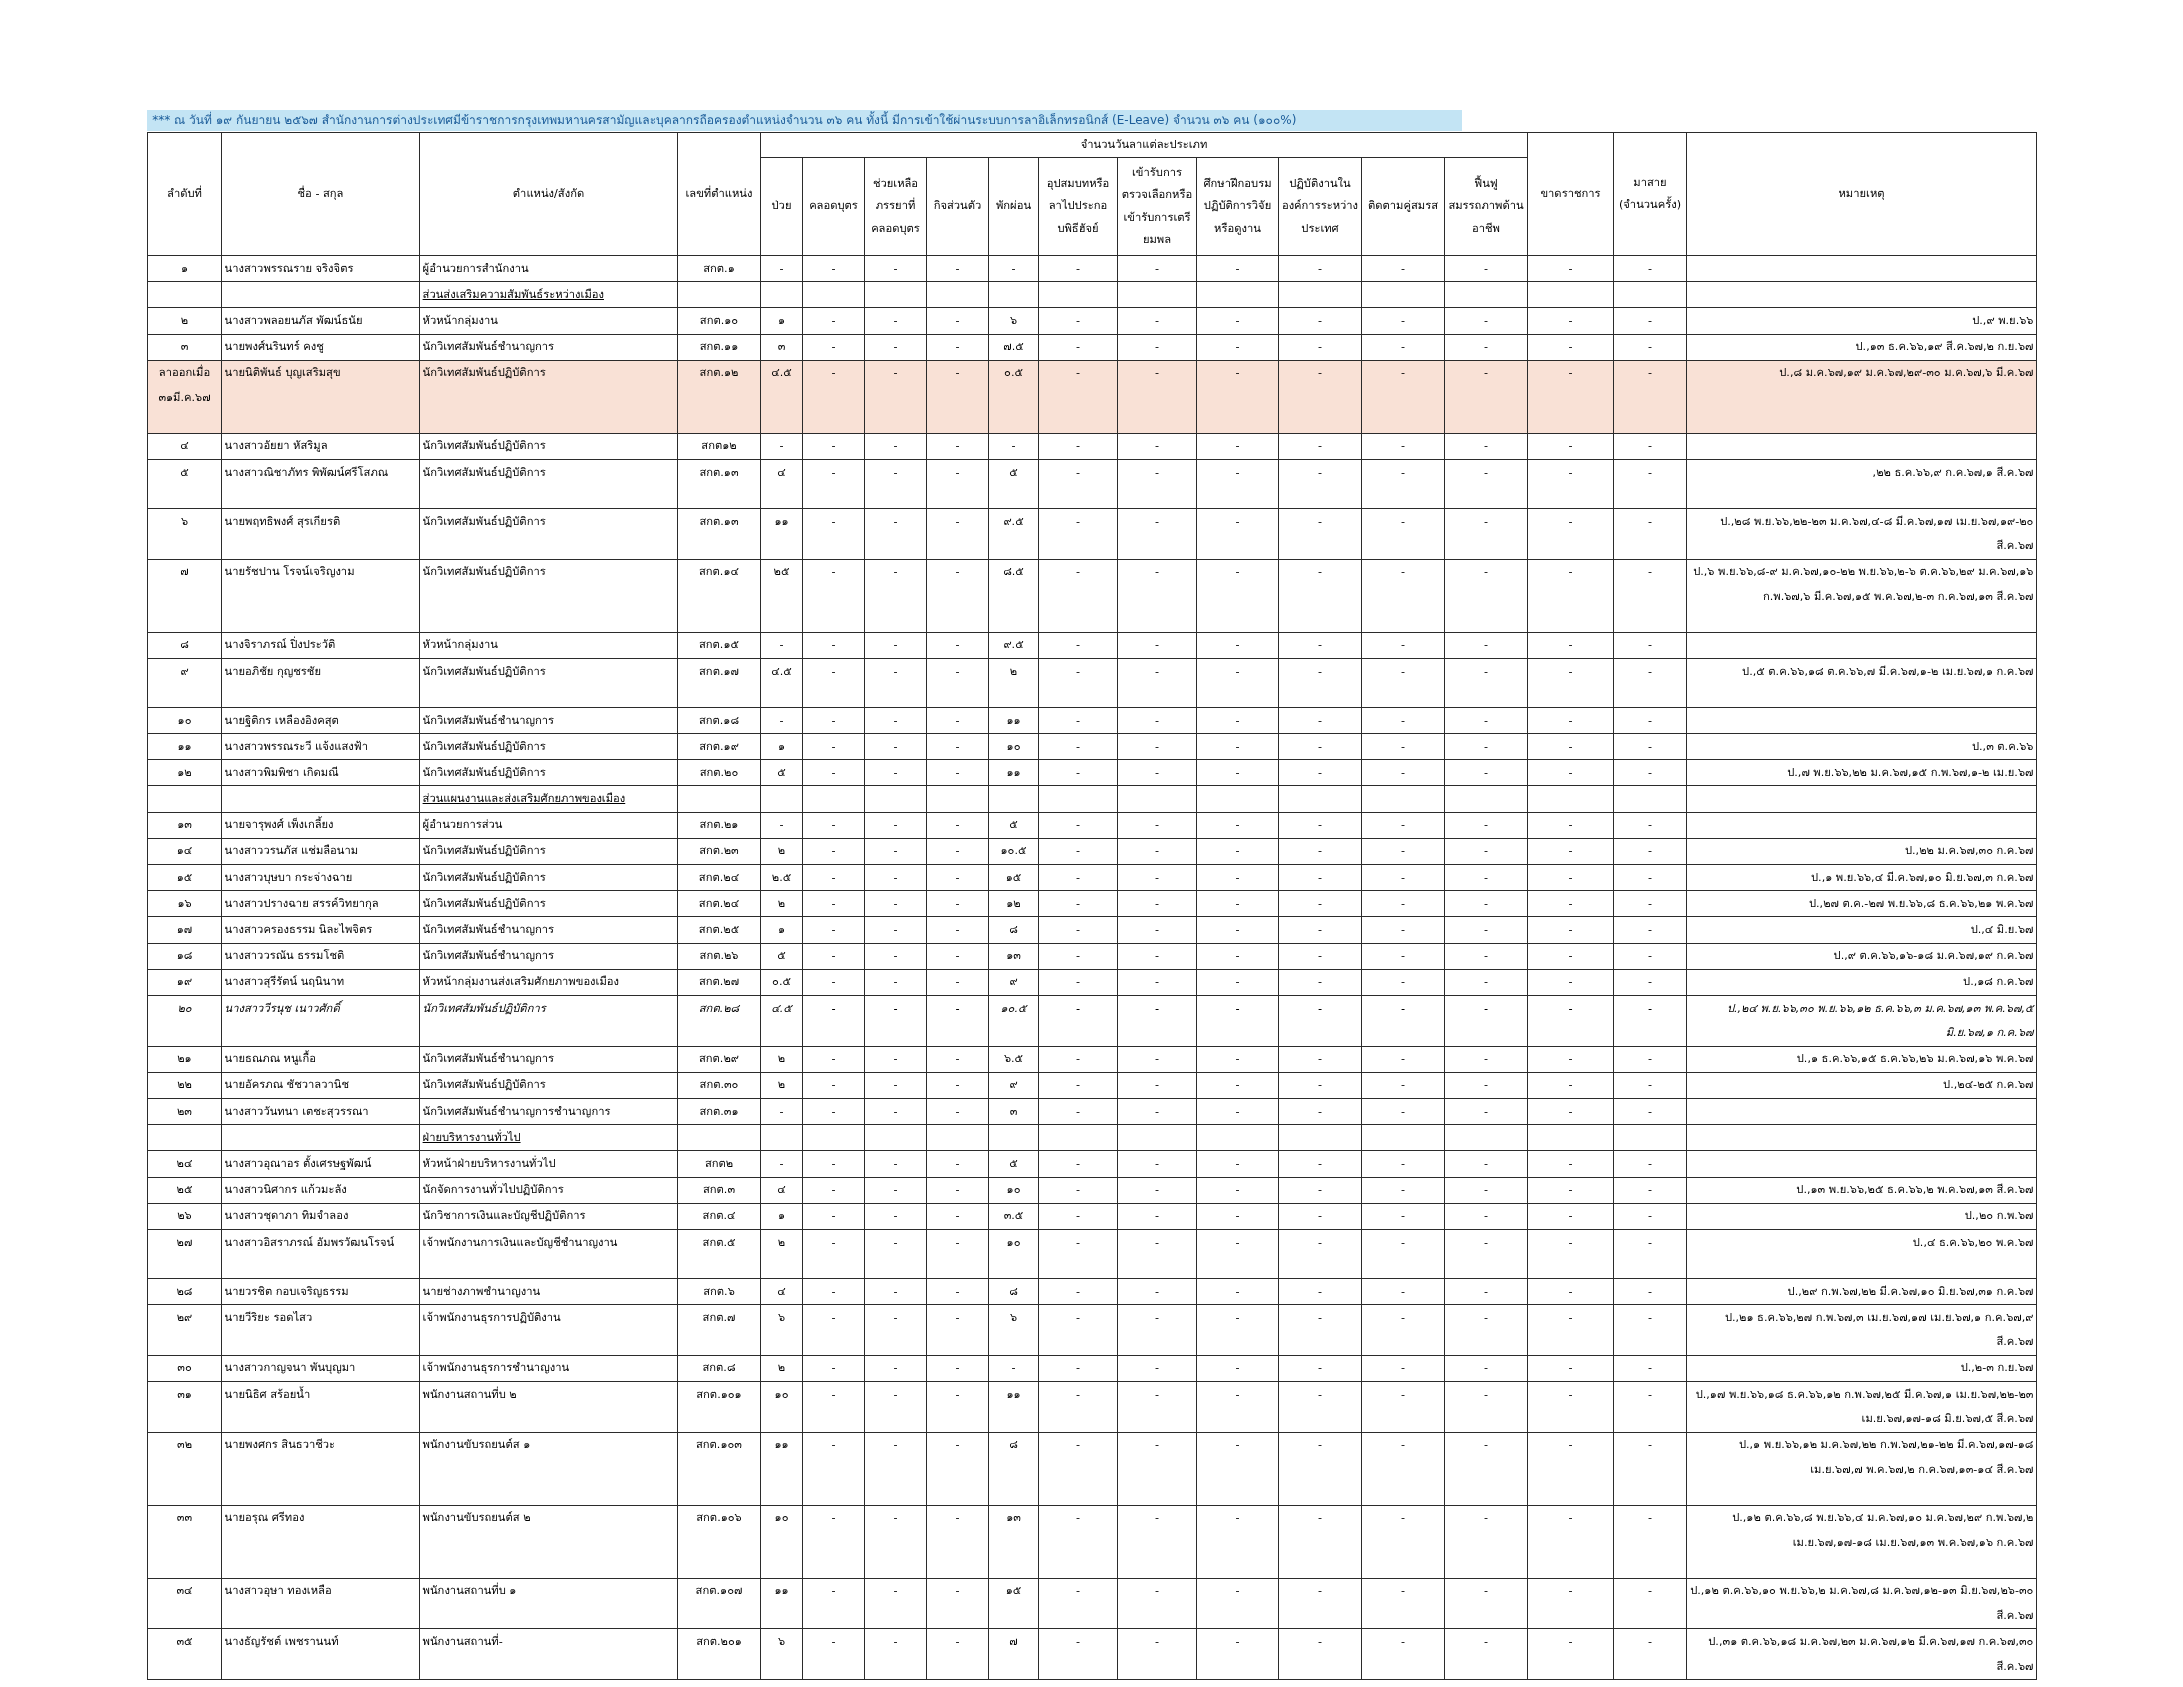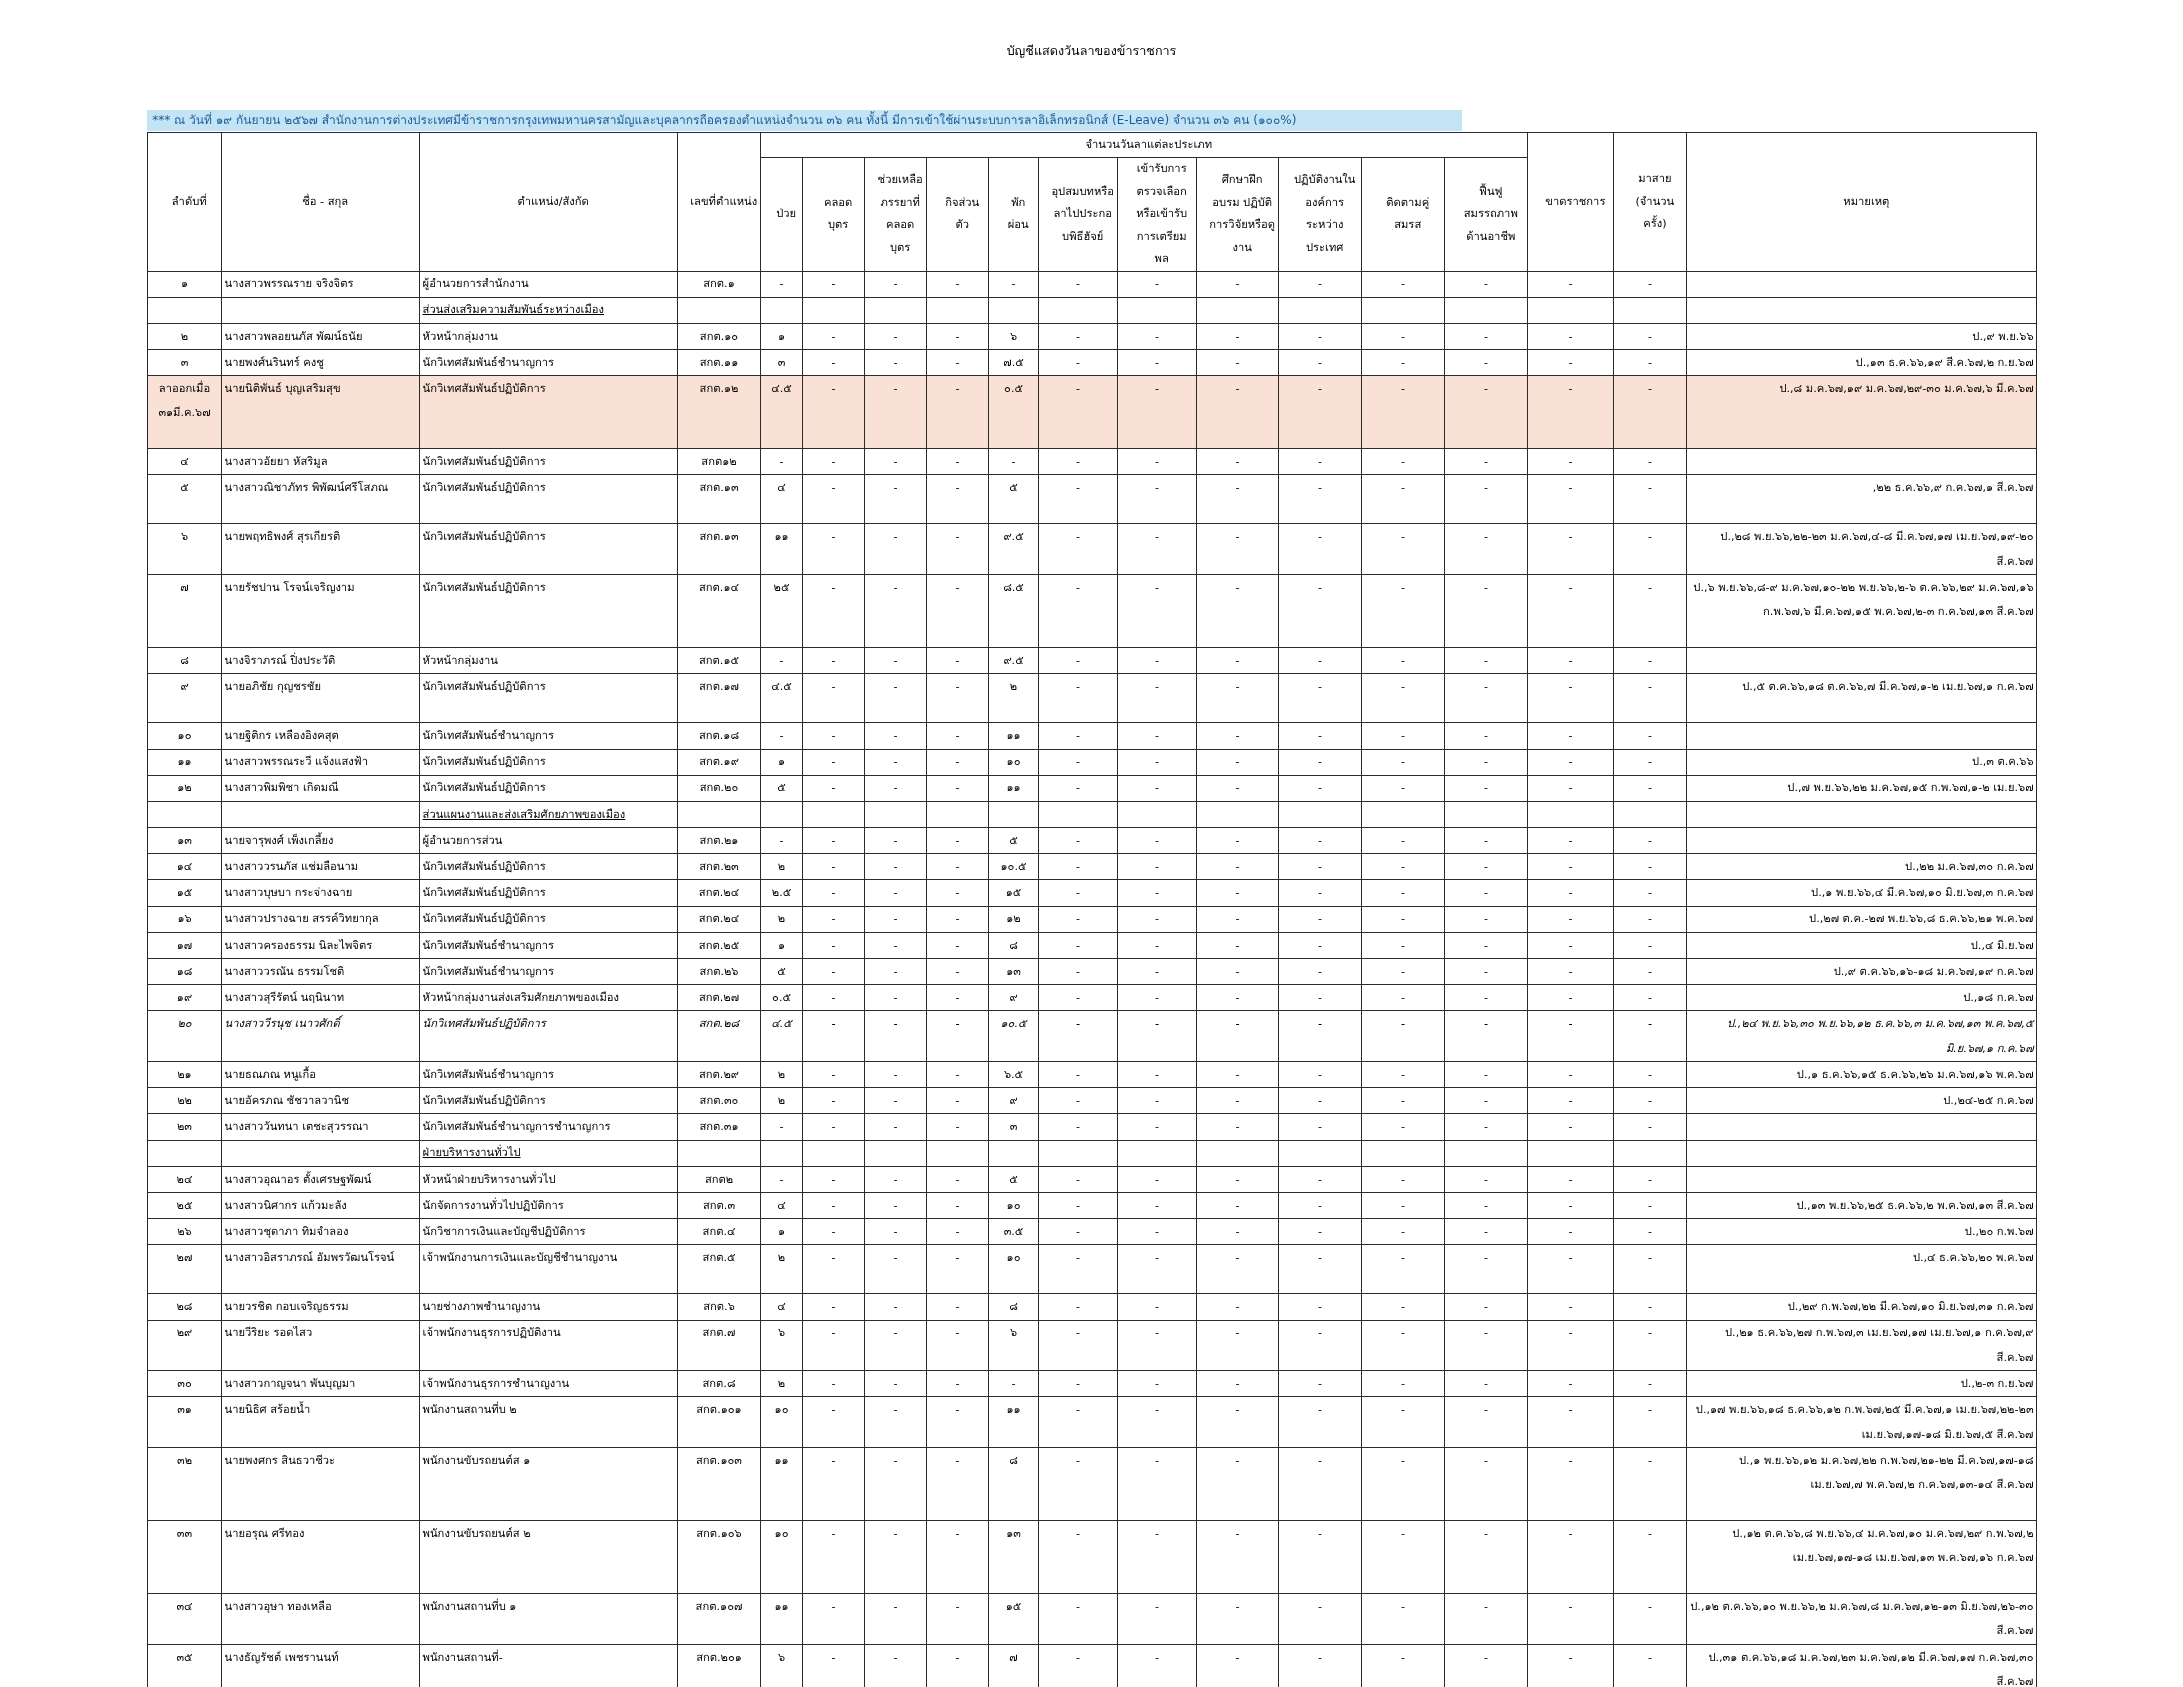--- a/index.html
+++ b/index.html
@@ -2,35 +2,34 @@
 <html style="font-size:10.6px"><head>
 <meta charset="utf-8">
 <style>
   html, body { margin:0; padding:0; background:#ffffff; }
   body { width:2183px; height:1687px; position:relative; font-family:"DejaVu Sans", sans-serif; color:#000; }
   .titles { position:absolute; left:0; top:38px; width:2183px; text-align:center; }
   .titles div { font-size:12.6px; line-height:26.5px; height:26.5px; }
   .notice { position:absolute; left:147px; top:110px; width:1315px; height:21px; background:#c3e4f4; color:#1c5d9a; font-size:12px; line-height:21px; padding-left:5.3px; box-sizing:border-box; white-space:nowrap; overflow:hidden; }
   table.leave { position:absolute; left:147px; top:132px; border-collapse:collapse; table-layout:fixed; width:1890px; }
   table.leave th, table.leave td { border:1.3px solid #2b2b2b; font-size:11.2px; font-weight:normal; padding:0 2.6px; box-sizing:border-box; }
-  table.leave th { text-align:center; vertical-align:middle; line-height:22.5px;padding-left:12px; }
+  table.leave th { text-align:center; vertical-align:middle; line-height:22.5px; }
   table.leave td { vertical-align:top; line-height:24.5px; padding-top:0.7px; }
   td.c { text-align:center; }
   td.name, td.pos { text-align:left; white-space:nowrap; overflow:hidden; }
   td.rem { text-align:right; font-size:11px; }
   tr.section td.pos span { text-decoration:underline; }
   tr.hl td { background:#f9e1d6; }
   tr.hdr1 th { height:25px; }
   tr.hdr2 th { height:98px;margin-top:8px; }
 </style>
 </head>
 <body>
 
 <div class="titles">
-  <div>บัญชีแสดงวันลาของข้าราชการ</div>
 </div>
 
 <div class="notice">*** ณ วันที่ ๑๙ กันยายน ๒๕๖๗ สำนักงานการต่างประเทศมีข้าราชการกรุงเทพมหานครสามัญและบุคลากรถือครองตำแหน่งจำนวน ๓๖ คน ทั้งนี้ มีการเข้าใช้ผ่านระบบการลาอิเล็กทรอนิกส์ (E-Leave) จำนวน ๓๖ คน (๑๐๐%)</div>
 
 <table class="leave">
   <colgroup>
     <col style="width:74px">
       <col style="width:198px">
       <col style="width:258px">
       <col style="width:83px">

